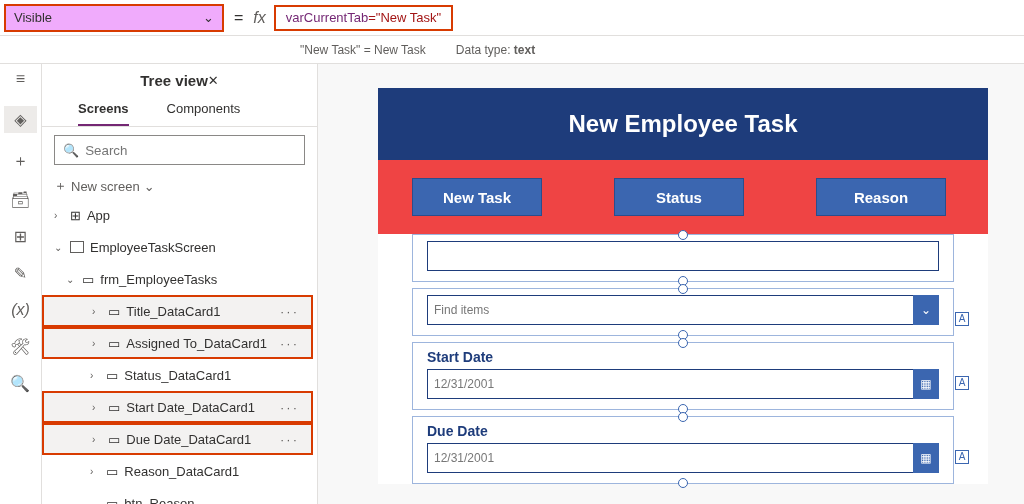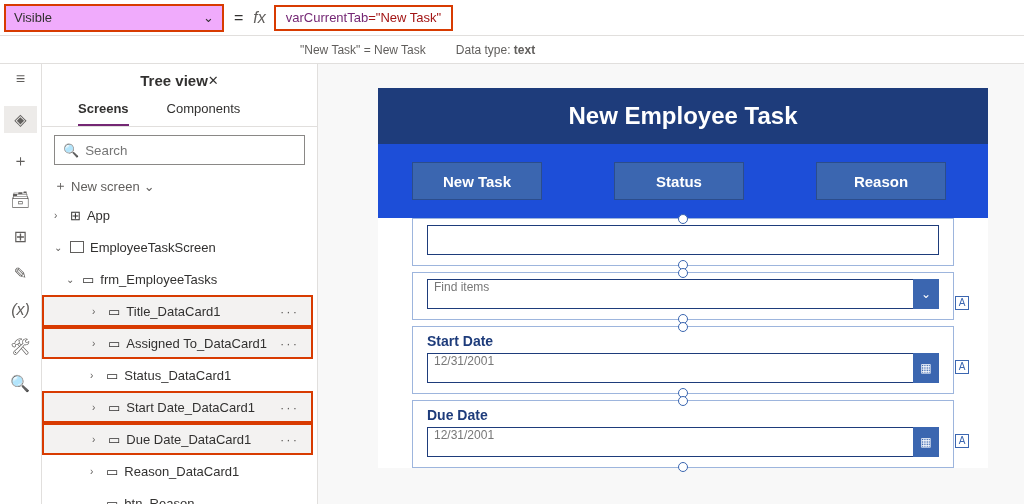--- a/index.html
+++ b/index.html
@@ -32,31 +32,31 @@
 .tree-list { flex: 1; overflow: hidden; }
 .tree-row { display: flex; align-items: center; height: 32px; padding-left: 12px; gap: 6px; font-size: 13px; position: relative; }
 .tree-row.hl { border: 2px solid #d83b01; margin-right: 4px; background: #f3f2f1; }
 .tree-row .dots { position: absolute; right: 12px; color: #605e5c; letter-spacing: 2px; }
 .ind1 { padding-left: 24px; }
 .ind2 { padding-left: 48px; }
 .chev { width: 10px; color: #605e5c; font-size: 10px; }
 .tico { width: 14px; height: 12px; border: 1px solid #605e5c; display: inline-block; }
 
 .canvas { flex: 1; background: #f8f8f8; padding: 24px 36px 0 60px; overflow: hidden; }
-.app-header { background: #1e3c7b; color: #fff; text-align: center; padding: 14px; font-size: 24px; font-weight: 600; }
-.tab-buttons { display: flex; gap: 72px; padding: 18px 34px; background: #1d4ed8; }
+.app-header { background: #1e3c7b; color: #fff; text-align: center; padding: 22px; font-size: 24px; font-weight: 600; }
+.tab-buttons { display: flex; gap: 72px; padding: 18px 34px; background: #ef4444; }
 .tab-btn { flex: 0 0 130px; background: #3b66b0; color: #fff; font-weight: 600; font-size: 15px; height: 38px; display: flex; align-items: center; justify-content: center; border: 1px solid #2b4d8c; }
 
 .form { background: #fff; padding: 0 34px; }
 .card { position: relative; border: 1px solid #9db5dd; margin-bottom: 6px; padding: 6px 14px 10px; }
 .card::before, .card::after { content: ""; position: absolute; width: 8px; height: 8px; background: #fff; border: 1px solid #3b66b0; border-radius: 50%; }
 .card::before { top: -5px; left: 50%; transform: translateX(-50%); }
 .card::after { bottom: -5px; left: 50%; transform: translateX(-50%); }
 .card-lbl { font-weight: 600; color: #1e3c7b; font-size: 14px; margin-bottom: 4px; }
-.card-input { width: 100%; height: 30px; border: 1.5px solid #1e3c7b; padding: 0 6px; font-size: 12px; background: #fff; display: flex; align-items: flex-start; justify-content: space-between; color: #777; }
+.card-input { width: 100%; height: 30px; border: 1.5px solid #1e3c7b; padding: 0 6px; font-size: 12px; background: #fff; display: flex; align-items: center; justify-content: space-between; color: #777; }
 .input-end { width: 26px; height: 30px; background: #3b66b0; color: #fff; display: flex; align-items: center; justify-content: center; font-size: 12px; margin: -1px -7px -1px 0; }
 .badge { position: absolute; right: -16px; top: 50%; width: 14px; height: 14px; border: 1px solid #3b66b0; color: #3b66b0; font-size: 10px; line-height: 12px; text-align: center; }
 </style>
 </head>
 <body>
 
 <div class="top-bar">
   <div class="prop-dropdown">
     <span>Visible</span>
     <span>⌄</span>

